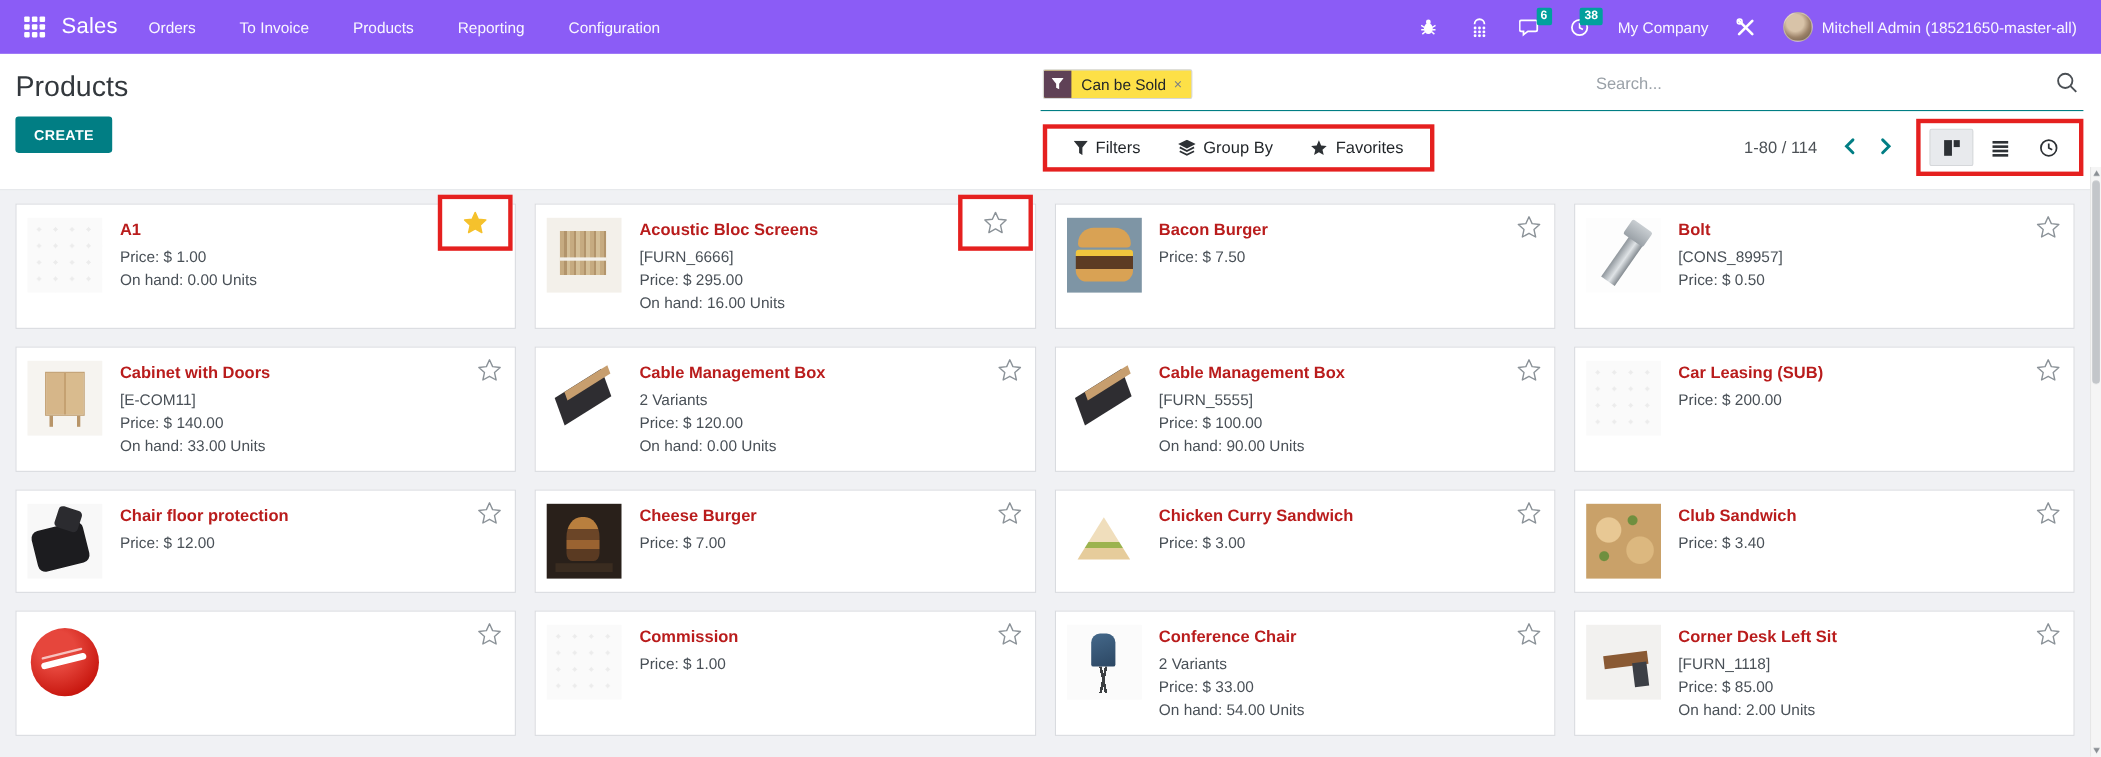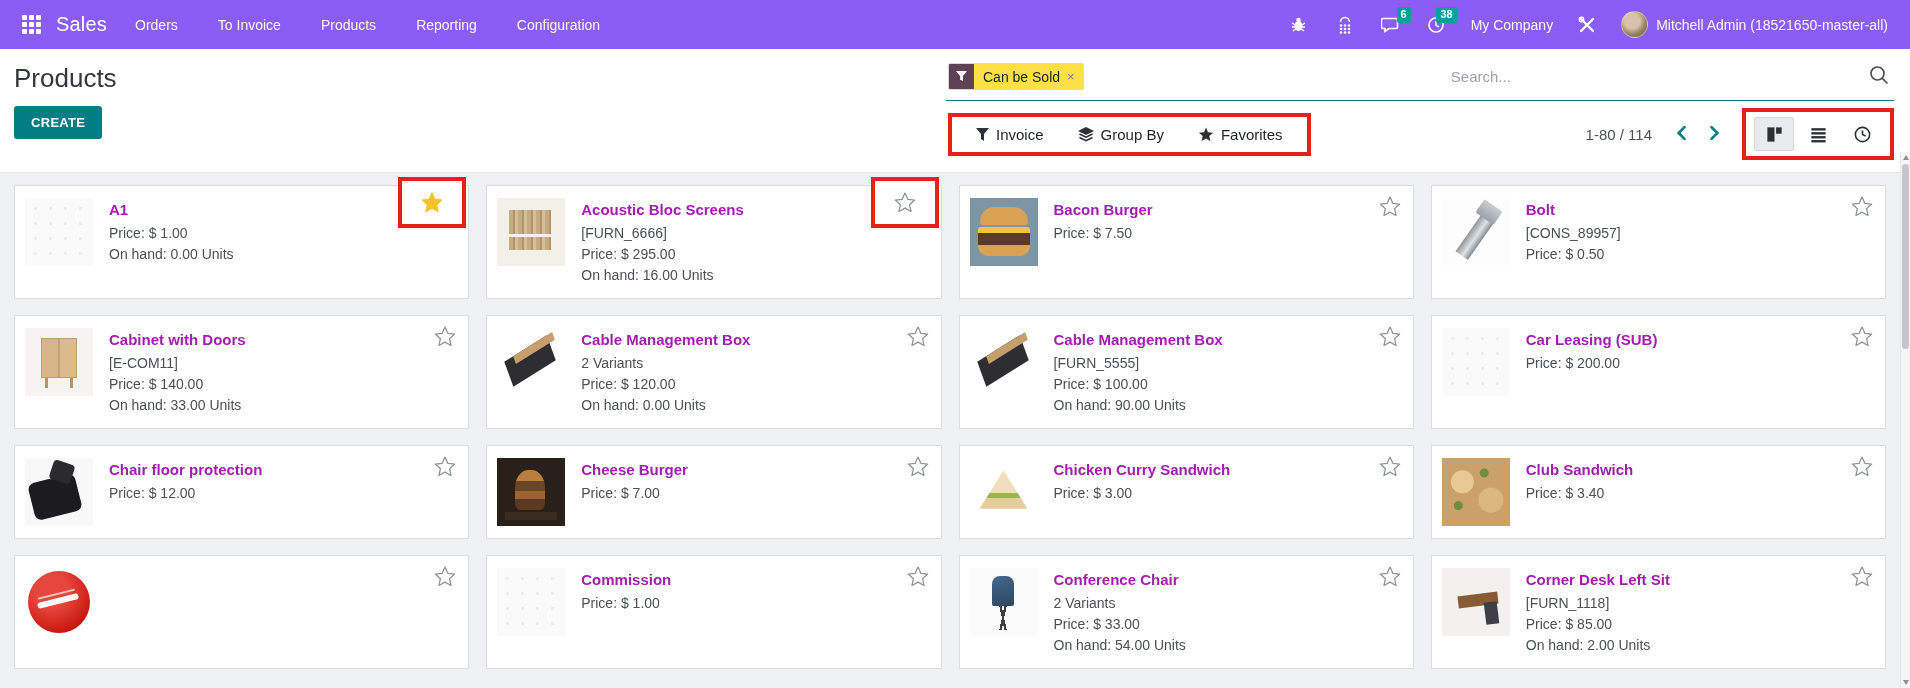--- a/index.html
+++ b/index.html
@@ -66,21 +66,21 @@
               display: flex; align-items: center; justify-content: center; cursor: pointer; }
   .view-btn.active { background: #e8eaed; border-color: #d5d7da; border-radius: 2px; }
 
   
   .content { padding: 12px 24px 0 14px; }
   .kanban { display: grid; grid-template-columns: repeat(4, 1fr); column-gap: 17px; row-gap: 16px; }
   .card { background: #fff; border: 1px solid #d9dbdf; display: flex; padding: 12px 12px 12px 10px;
           position: relative; cursor: pointer; }
   .card-img { width: 68px; height: 68px; flex: none; margin-right: 16px; position: relative; overflow: hidden; }
   .card-body { min-width: 0; padding-top: 1px; }
-  .card-title { font-size: 15px; font-weight: 700; color: #a21caf; line-height: 21px; margin-bottom: 3px; }
+  .card-title { font-size: 15px; font-weight: 700; color: #b91c1c; line-height: 21px; margin-bottom: 3px; }
   .card-line { font-size: 14px; color: #495057; line-height: 21px; }
   .star-box { position: absolute; top: 10px; right: 12px; line-height: 0; }
   .star-box.annotated { top: -9px; right: 2px; border: 4px solid #E5201F; padding: 11px 19px; background: #fff; }
   .star-svg { cursor: pointer; }
 
   
   .img-placeholder { background-color: #fafafa;
      background-image: radial-gradient(#ececec 17%, transparent 18%);
      background-size: 15px 15px; background-position: 3px 3px; }
   .img-screens { background: #f3f0ea; }
@@ -257,21 +257,21 @@
           <path d="M14.3 14.3L19.5 19.5" stroke="#4a4f54" stroke-width="1.7"></path>
         </svg>
       </button>
     </div>
     <div class="toolbar-row">
       <div class="red-box filters-box">
         <button class="tool-btn">
           <svg width="13" height="13" viewBox="0 0 13 13">
             <path d="M0 0h13L8 6v7l-3-2V6z" fill="#2d3135"></path>
           </svg>
-          <span>Invoice</span>
+          <span>Filters</span>
         </button>
         <button class="tool-btn">
           <svg width="16" height="15" viewBox="0 0 16 15">
             <path d="M8 0l8 4-8 4-8-4z" fill="#2d3135"></path>
             <path d="M1.5 7L8 10.2 14.5 7" fill="none" stroke="#2d3135" stroke-width="1.6"></path>
             <path d="M1.5 10.5L8 13.7l6.5-3.2" fill="none" stroke="#2d3135" stroke-width="1.6"></path>
           </svg>
           <span>Group By</span>
         </button>
         <button class="tool-btn">

